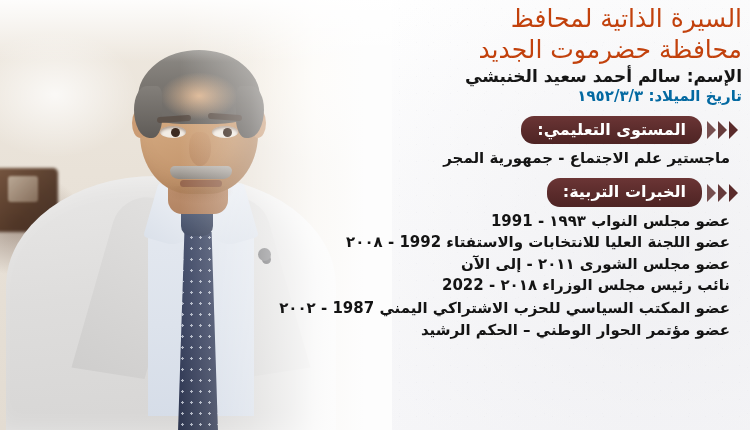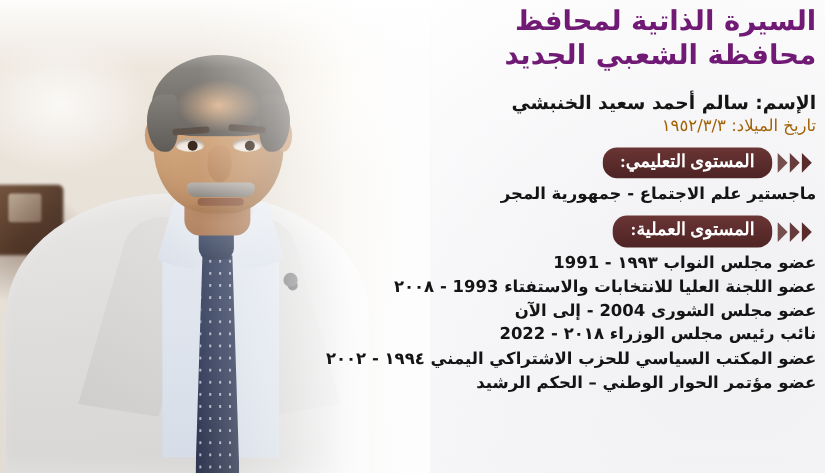--- a/index.html
+++ b/index.html
@@ -282,52 +282,51 @@
     height: 430px;
     padding: 0 8px 0 0;
     box-sizing: border-box;
     text-align: right;
     direction: rtl;
   }
 
   .title-block { margin-top: 4px; }
   .title-line {
     font-size: 25px;
-    font-weight: 700;
-    color: #701a75;
+    font-weight: 400;
+    color: #c2410c;
     line-height: 1.22;
     letter-spacing: -.2px;
     white-space: nowrap;
   }
   .name-line {
-    margin-top: 18px;
+    margin-top: 0;
     font-size: 17px;
     font-weight: 700;
     color: #151515;
     line-height: 1.3;
     white-space: nowrap;
   }
   .birth-line {
     font-size: 15px;
-    font-weight: 400;
-    color: #a16207;
+    font-weight: 700;
+    color: #0369a1;
     line-height: 1.3;
     white-space: nowrap;
     padding-left: 40px;
   }
 
   
   .section-head {
     display: flex;
     flex-direction: row;
     align-items: center;
     justify-content: flex-start;
     gap: 5px;
     margin: 9px 4px 4px 0;
-    font-family: Liberation Serif, serif;
   }
   .pill {
     background: linear-gradient(180deg, #6b3535 0%, #5a2b2b 55%, #4e2424 100%);
     color: #ffffff;
     font-size: 16px;
     font-weight: 700;
     padding: 3px 16px 4px 16px;
     border-radius: 13px;
     white-space: nowrap;
     line-height: 1.35;
@@ -347,21 +346,21 @@
   .chev:nth-child(1) { opacity: 1; }
   .chev:nth-child(2) { opacity: .92; }
   .chev:nth-child(3) { opacity: .82; }
 
   .body-line {
     font-size: 15px;
     font-weight: 700;
     color: #141414;
     line-height: 1.42;
     white-space: nowrap;
-    margin-right: 0;
+    margin-right: 12px;
     padding-left: 32px;
   }
   .section-body { margin-bottom: 2px; }
 </style>
 </head>
 <body>
 
 <div id="infographic">
 
   <div class="bg-wash"></div>
@@ -405,21 +404,21 @@
 
       <div class="photo-fade"></div>
       <div class="photo-fade-top"></div>
     </div>
   </div>
 
   <div class="content">
 
     <div class="title-block">
       <div class="title-line">السيرة الذاتية لمحافظ</div>
-      <div class="title-line">محافظة الشعبي الجديد</div>
+      <div class="title-line">محافظة حضرموت الجديد</div>
       <div class="name-line">الإسم: سالم أحمد سعيد الخنبشي</div>
       <div class="birth-line">تاريخ الميلاد: ١٩٥٢/٣/٣</div>
     </div>
 
     <div class="section-head">
       <div class="chevrons">
         <span class="chev"></span>
         <span class="chev"></span>
         <span class="chev"></span>
       </div>
@@ -428,29 +427,29 @@
     <div class="section-body">
       <div class="body-line">ماجستير علم الاجتماع - جمهورية المجر</div>
     </div>
 
     <div class="section-head">
       <div class="chevrons">
         <span class="chev"></span>
         <span class="chev"></span>
         <span class="chev"></span>
       </div>
-      <div class="pill">المستوى العملية:</div>
+      <div class="pill">الخبرات التربية:</div>
     </div>
     <div class="section-body">
       <div class="body-line">عضو مجلس النواب ١٩٩٣ - 1991</div>
-      <div class="body-line">عضو اللجنة العليا للانتخابات والاستفتاء 1993 - ٢٠٠٨</div>
-      <div class="body-line">عضو مجلس الشورى 2004 - إلى الآن</div>
+      <div class="body-line">عضو اللجنة العليا للانتخابات والاستفتاء 1992 - ٢٠٠٨</div>
+      <div class="body-line">عضو مجلس الشورى ٢٠١١ - إلى الآن</div>
       <div class="body-line">نائب رئيس مجلس الوزراء ٢٠١٨ - 2022</div>
     </div>
 
     <div class="section-body">
-      <div class="body-line">عضو المكتب السياسي للحزب الاشتراكي اليمني ١٩٩٤ - ٢٠٠٢</div>
+      <div class="body-line">عضو المكتب السياسي للحزب الاشتراكي اليمني 1987 - ٢٠٠٢</div>
       <div class="body-line">عضو مؤتمر الحوار الوطني – الحكم الرشيد</div>
 
     </div>
 
   </div>
 </div>
 
 </body></html>

